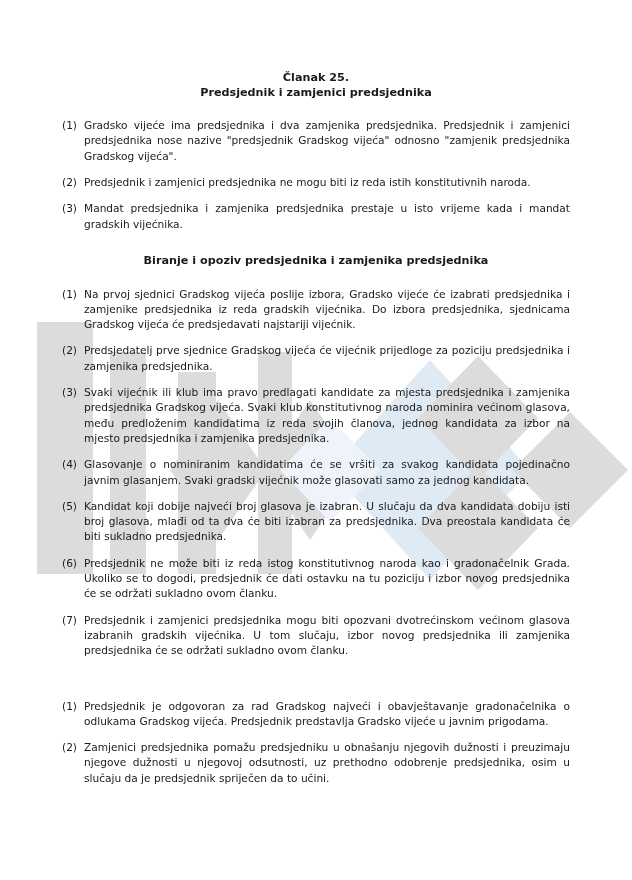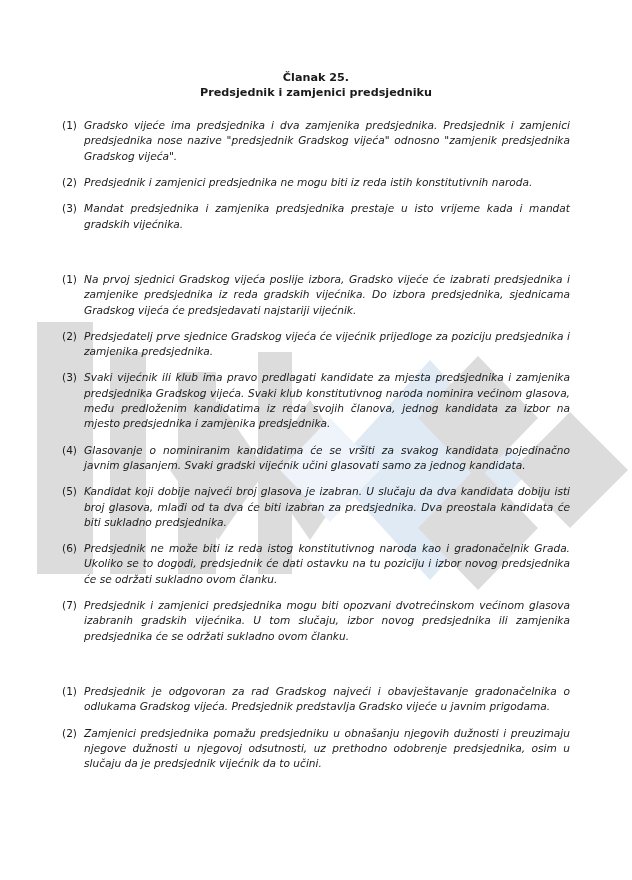--- a/index.html
+++ b/index.html
@@ -67,21 +67,20 @@
   }
   .para .marker {
     flex: 0 0 auto;
     width: 22px;
     text-align: left;
   }
   .para .ptext {
     flex: 1 1 auto;
     text-align: justify;
     text-justify: inter-word;
-    font-style: italic;
   }
   .para.last .ptext {
     text-align: justify;
   }
 
   
   .block-body { margin-left: 62px; margin-right: 62px; }
   .gap-after-heading { height: 18px; }
   .gap-para { height: 11px; }
   .gap-before-heading { height: 22px; }
@@ -113,21 +112,21 @@
   <polygon points="280,470 330,418 380,470 330,522" fill="#eef4fa"></polygon>
 </svg>
 
 <div id="page">
 
   <div class="top-space"></div>
 
   <div class="article">
     <div class="article-heading">
       <span class="art-num">Članak 25.</span>
-      <span class="art-title">Predsjednik i zamjenici predsjedniku</span>
+      <span class="art-title">Predsjednik i zamjenici predsjednika</span>
     </div>
 
     <div class="gap-after-heading"></div>
 
     <div class="block-body">
       <div class="para">
         <span class="marker">(1)</span>
         <span class="ptext">Gradsko vijeće ima predsjednika i dva zamjenika predsjednika. Predsjednik i zamjenici predsjednika nose nazive "predsjednik Gradskog vijeća" odnosno "zamjenik predsjednika Gradskog vijeća".</span>
       </div>
       <div class="gap-para"></div>
@@ -140,20 +139,21 @@
         <span class="marker">(3)</span>
         <span class="ptext">Mandat predsjednika i zamjenika predsjednika prestaje u isto vrijeme kada i mandat gradskih vijećnika.</span>
       </div>
     </div>
   </div>
 
   <div class="gap-before-heading"></div>
 
   <div class="article">
     <div class="article-heading">
+      <span class="art-title">Biranje i opoziv predsjednika i zamjenika predsjednika</span>
     </div>
 
     <div class="gap-after-heading"></div>
 
     <div class="block-body">
       <div class="para">
         <span class="marker">(1)</span>
         <span class="ptext">Na prvoj sjednici Gradskog vijeća poslije izbora, Gradsko vijeće će izabrati predsjednika i zamjenike predsjednika iz reda gradskih vijećnika. Do izbora predsjednika, sjednicama Gradskog vijeća će predsjedavati najstariji vijećnik.</span>
       </div>
       <div class="gap-para"></div>
@@ -162,21 +162,21 @@
         <span class="ptext">Predsjedatelj prve sjednice Gradskog vijeća će vijećnik prijedloge za poziciju predsjednika i  zamjenika predsjednika.</span>
       </div>
       <div class="gap-para"></div>
       <div class="para">
         <span class="marker">(3)</span>
         <span class="ptext">Svaki vijećnik ili klub ima pravo predlagati kandidate za mjesta predsjednika i zamjenika predsjednika Gradskog vijeća. Svaki klub konstitutivnog naroda nominira većinom glasova, među predloženim kandidatima iz reda svojih članova, jednog kandidata za izbor na mjesto predsjednika i zamjenika predsjednika.</span>
       </div>
       <div class="gap-para"></div>
       <div class="para">
         <span class="marker">(4)</span>
-        <span class="ptext">Glasovanje o nominiranim kandidatima će se vršiti za svakog kandidata pojedinačno javnim glasanjem. Svaki gradski vijećnik učini glasovati samo za jednog kandidata.</span>
+        <span class="ptext">Glasovanje o nominiranim kandidatima će se vršiti za svakog kandidata pojedinačno javnim glasanjem. Svaki gradski vijećnik može glasovati samo za jednog kandidata.</span>
       </div>
       <div class="gap-para"></div>
       <div class="para">
         <span class="marker">(5)</span>
         <span class="ptext">Kandidat koji dobije najveći broj glasova je izabran. U slučaju da dva kandidata dobiju isti broj glasova, mlađi od ta dva će biti izabran za predsjednika. Dva preostala kandidata će biti sukladno predsjednika.</span>
       </div>
       <div class="gap-para"></div>
       <div class="para">
         <span class="marker">(6)</span>
         <span class="ptext">Predsjednik ne može biti iz reda istog konstitutivnog naroda kao i gradonačelnik Grada. Ukoliko se to dogodi, predsjednik će dati ostavku na tu poziciju i izbor novog predsjednika će se održati sukladno ovom članku.</span>
@@ -196,20 +196,20 @@
     <div class="gap-after-heading"></div>
 
     <div class="block-body">
       <div class="para">
         <span class="marker">(1)</span>
         <span class="ptext">Predsjednik je odgovoran za rad Gradskog najveći i obavještavanje gradonačelnika o odlukama Gradskog vijeća. Predsjednik predstavlja Gradsko vijeće u javnim prigodama.</span>
       </div>
       <div class="gap-para"></div>
       <div class="para last">
         <span class="marker">(2)</span>
-        <span class="ptext">Zamjenici predsjednika pomažu predsjedniku u obnašanju njegovih dužnosti i preuzimaju njegove dužnosti u njegovoj odsutnosti, uz prethodno odobrenje predsjednika, osim u slučaju da je predsjednik vijećnik da to učini.</span>
+        <span class="ptext">Zamjenici predsjednika pomažu predsjedniku u obnašanju njegovih dužnosti i preuzimaju njegove dužnosti u njegovoj odsutnosti, uz prethodno odobrenje predsjednika, osim u slučaju da je predsjednik spriječen da to učini.</span>
       </div>
     </div>
   </div>
 
   <div class="bottom-space"></div>
 
 </div>
 
 </body></html>

